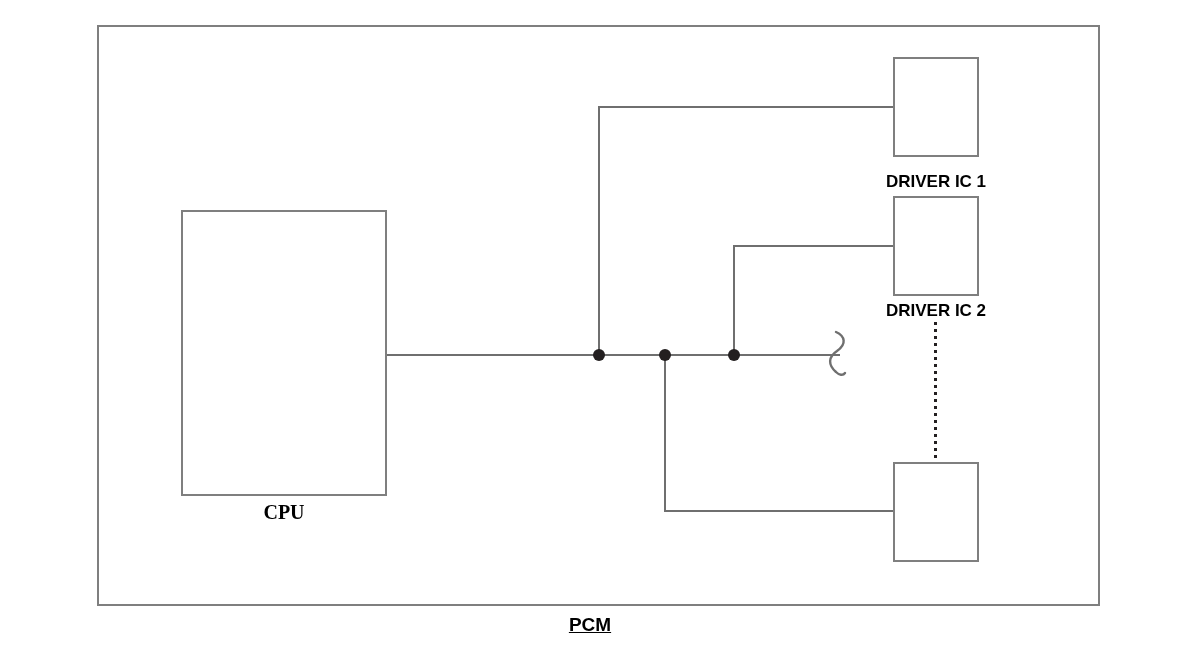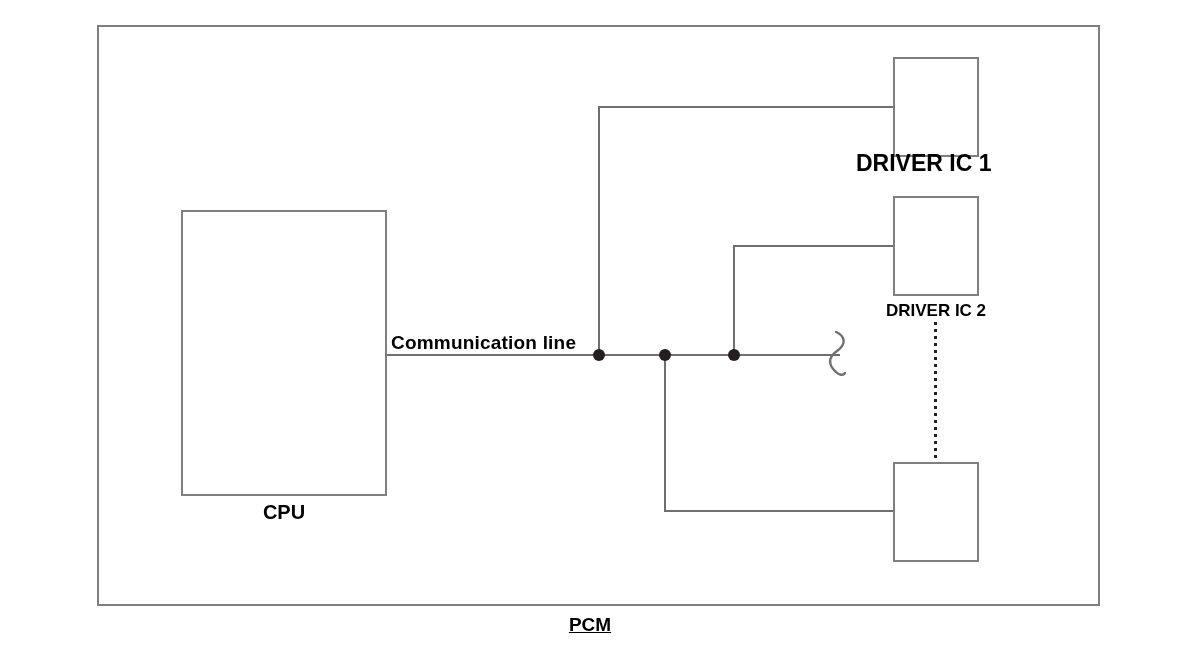--- a/index.html
+++ b/index.html
@@ -25,37 +25,36 @@
   .dot{width:12px;height:12px;border-radius:50%;background:#231f20;}
   .dot1{left:593px;top:349px;}
   .dot2{left:659px;top:349px;}
   .dot3{left:728px;top:349px;}
   .dotted-line{
     left:934px;top:322px;width:3px;height:136px;
     background:repeating-linear-gradient(to bottom,#231f20 0 3px,transparent 3px 7px);
   }
   .squig{left:826px;top:329px;width:26px;height:52px;}
   .lbl{font-weight:bold;white-space:nowrap;}
-  .cpu-lbl{left:181px;top:501px;width:206px;text-align:center;font-size:20px;}
+  .cpu-lbl{left:181px;top:501px;width:206px;text-align:center;font-size:20px;font-family:Liberation Serif, serif;}
   .comm-lbl{left:391px;top:332px;font-size:19px;letter-spacing:0.2px;}
-  .d1-lbl{left:856px;top:150px;width:160px;font-size:23px;}
+  .d1-lbl{left:856px;top:172px;width:160px;text-align:center;font-size:17px;}
   .d2-lbl{left:856px;top:301px;width:160px;text-align:center;font-size:17px;}
   .pcm-lbl{left:520px;top:614px;width:140px;text-align:center;font-size:19px;text-decoration:underline;}
 </style>
 </head>
 <body>
 
 <div class="stage">
 
   <div class="abs box pcm-border"></div>
 
   <div class="abs box cpu-box"></div>
   <div class="abs lbl cpu-lbl">CPU</div>
 
-  <div class="abs lbl comm-lbl">Communication line</div>
   <div class="abs line main-bus"></div>
 
   <div class="abs line v-a"></div>
   <div class="abs line h-a"></div>
 
   <div class="abs line v-b"></div>
   <div class="abs line h-b"></div>
 
   <div class="abs line v-c"></div>
   <div class="abs line h-c"></div>

